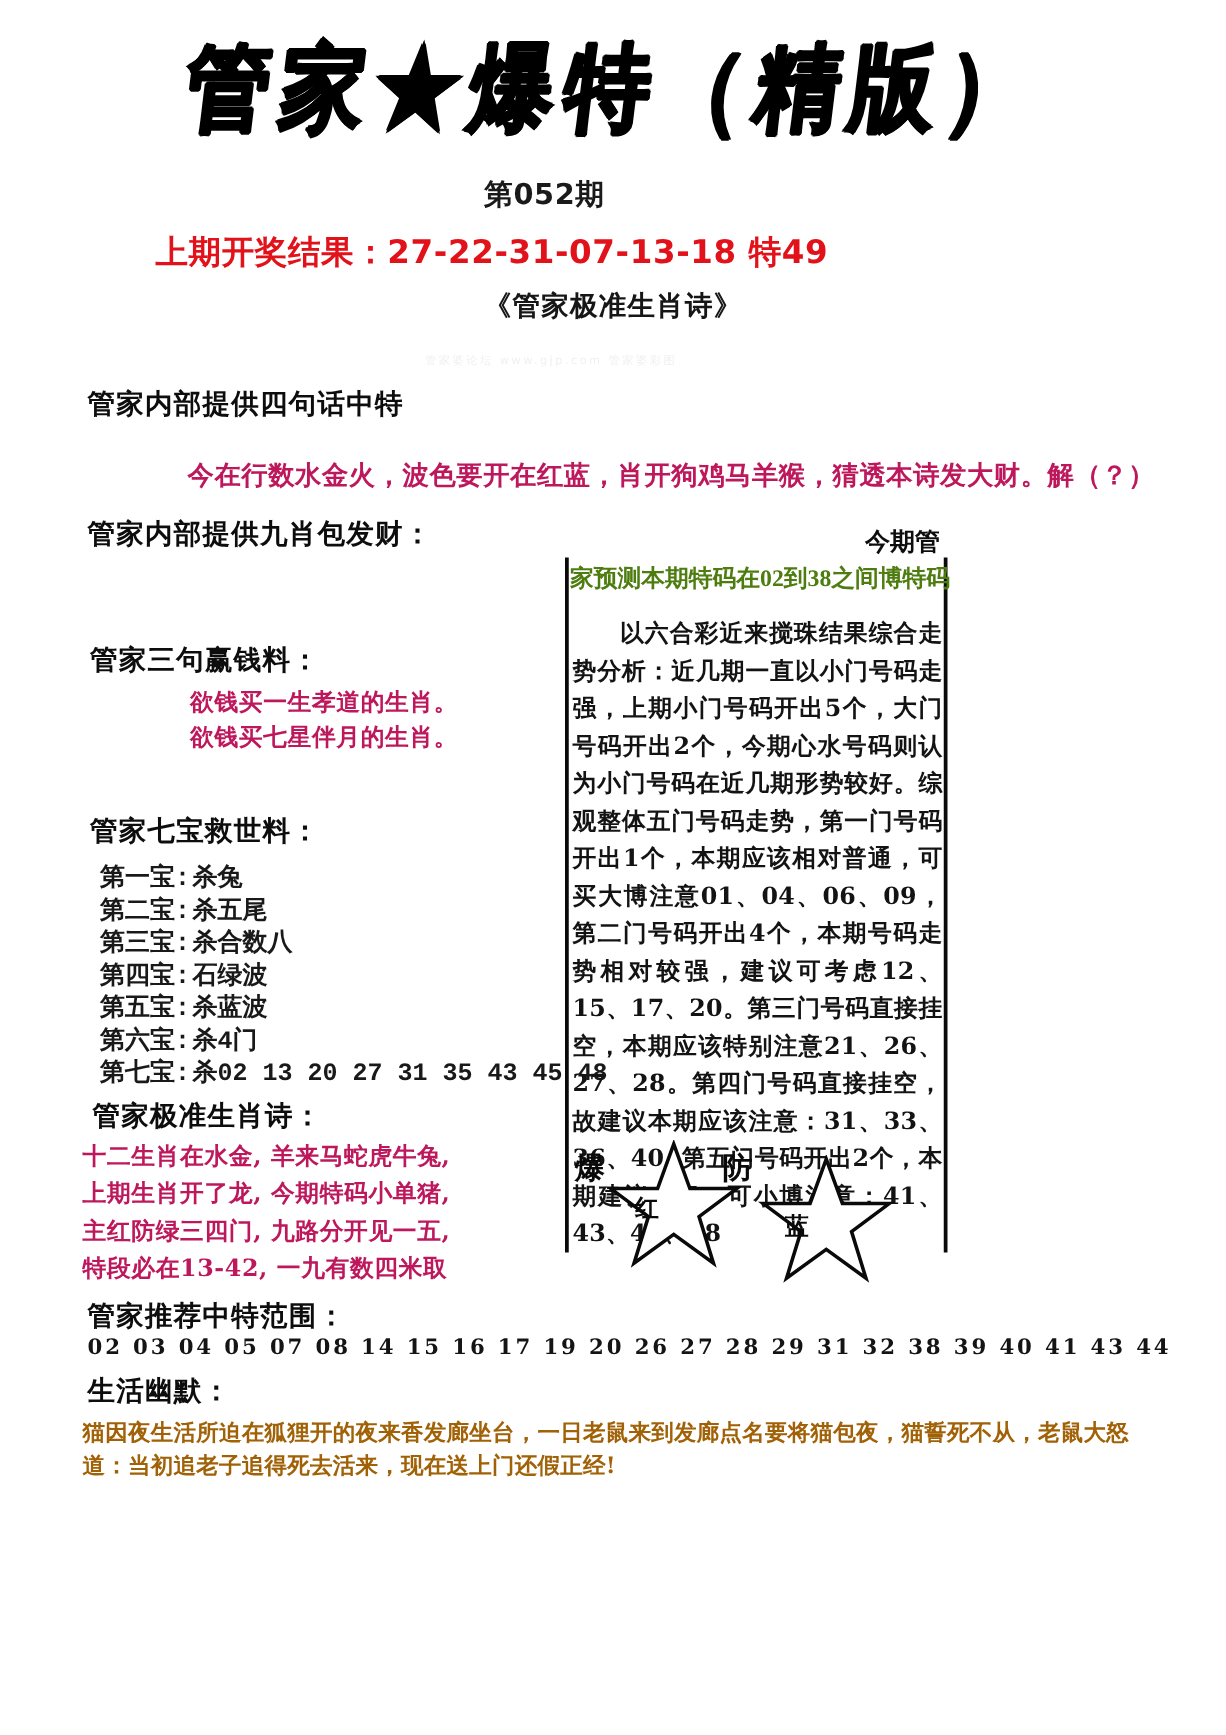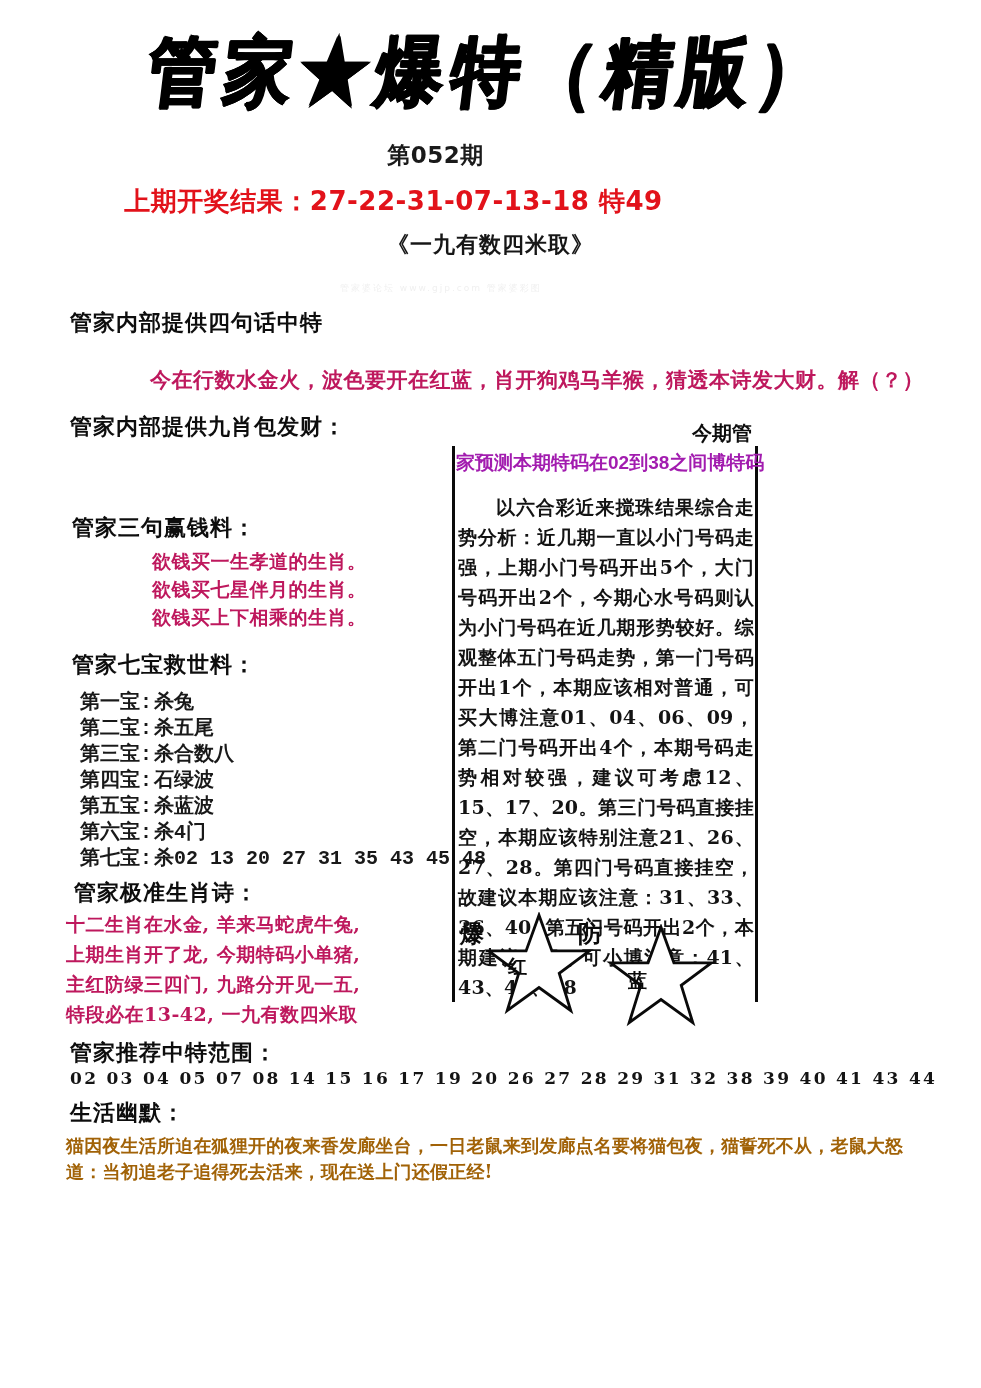--- a/index.html
+++ b/index.html
@@ -201,24 +201,24 @@
     font-weight: 800;
     color: #0d0d0d;
     white-space: nowrap;
   }
   .analysis-sub {
     position: absolute;
     left: 456px;
     top: 450px;
     width: 300px;
     text-align: left;
-    font-family: Liberation Sans, sans-serif;
+    font-family: Liberation Serif, serif;
     font-size: 19px;
     font-weight: 800;
-    color: #a21caf;
+    color: #4d7c0f;
     white-space: nowrap;
   }
   .analysis-body {
     position: absolute;
     left: 458px;
     top: 492px;
     width: 296px;
     font-family: "DejaVu Serif", "Liberation Serif", serif;
     font-size: 19px;
     font-weight: 700;
@@ -263,32 +263,31 @@
 <body>
 
 <div class="page">
 
   <div class="masthead">
     <div class="masthead-title">管家★爆特（精版）</div>
   </div>
 
   <div class="issue-line">第052期</div>
   <div class="draw-line">上期开奖结果：27-22-31-07-13-18  特49</div>
-  <div class="office-line">《一九有数四米取》</div>
+  <div class="office-line">《管家极准生肖诗》</div>
   <div class="watermark-line">管家婆论坛 www.gjp.com 管家婆彩图</div>
 
   <div class="sec-head" id="head-four">管家内部提供四句话中特</div>
   <div class="body-line" id="poem4">今在行数水金火，波色要开在红蓝，肖开狗鸡马羊猴，猜透本诗发大财。解（？）</div>
 
   <div class="sec-head" id="head-nine">管家内部提供九肖包发财：</div>
 
   <div class="sec-head" id="head-three">管家三句赢钱料：</div>
   <div class="body-line three-line" id="three-1">欲钱买一生孝道的生肖。</div>
   <div class="body-line three-line" id="three-2">欲钱买七星伴月的生肖。</div>
-  <div class="body-line three-line" id="three-3">欲钱买上下相乘的生肖。</div>
 
   <div class="sec-head" id="head-seven">管家七宝救世料：</div>
   <div class="seven-row" id="seven-1">
     <span class="lbl">第一宝:</span><span class="val">杀兔</span>
   </div>
   <div class="seven-row" id="seven-2">
     <span class="lbl">第二宝:</span><span class="val">杀五尾</span>
   </div>
   <div class="seven-row" id="seven-3">
     <span class="lbl">第三宝:</span><span class="val">杀合数八</span>

